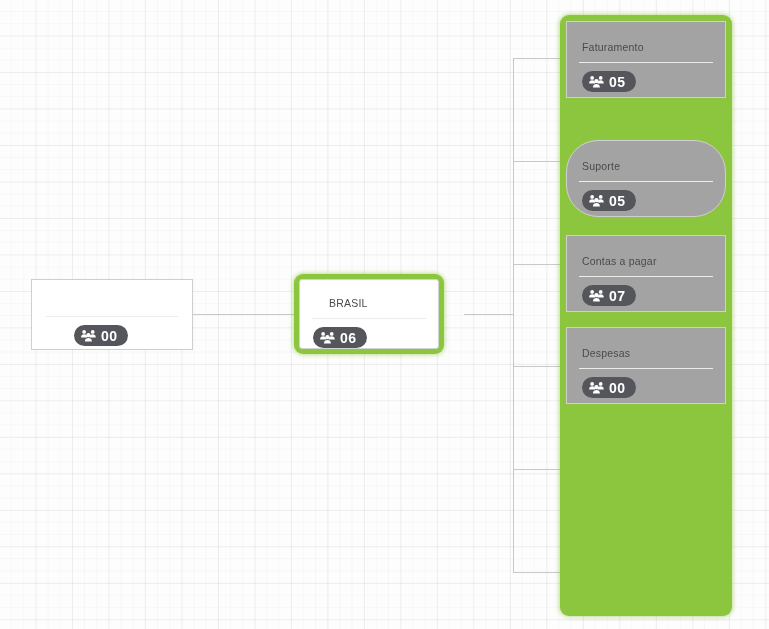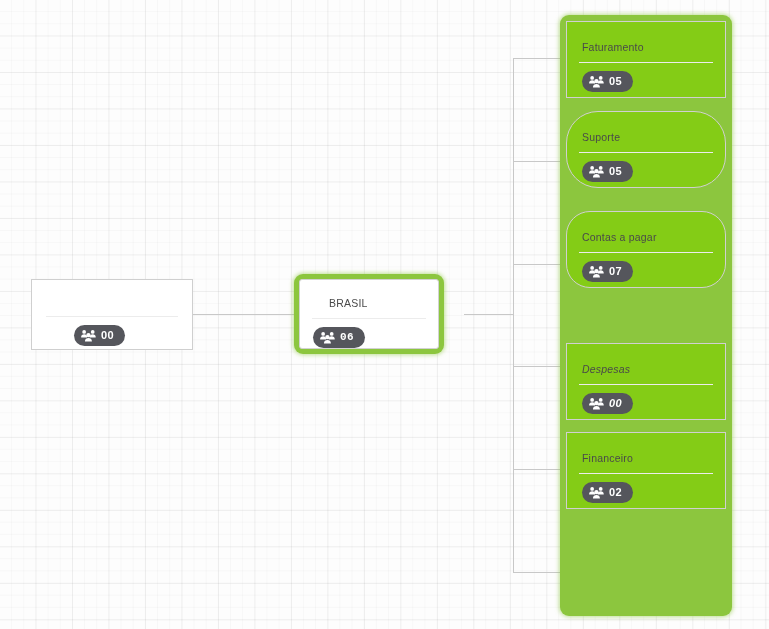--- a/index.html
+++ b/index.html
@@ -51,21 +51,21 @@
   .badge{
     position:absolute;
     display:inline-flex;
     align-items:center;
     gap:5px;
     height:21px;
     padding:0 11px 0 7px;
     border-radius:11px;
     background:#55565c;
     color:#ffffff;
-    font-size:11px;
+    font-size:14px;
     font-weight:bold;
     letter-spacing:.4px;
     box-sizing:border-box;
   }
   .badge svg{display:block;}
   .badge .count{line-height:1;position:relative;top:0px;}
 
   
   #root-node{
     left:31px;top:279px;width:162px;height:71px;
@@ -82,35 +82,35 @@
     box-sizing:border-box;
     padding:5px;
   }
   #brasil-node{
     position:relative;left:0;top:0;width:100%;height:100%;
     border:1px solid #d2d2d2;
     border-radius:3px;
   }
   #brasil-node .node-title{left:29px;top:17px;}
   #brasil-node .node-divider{left:12px;right:12px;top:38px;}
-  #brasil-node .badge{left:13px;top:47px;font-family:Liberation Mono, monospace;}
+  #brasil-node .badge{left:13px;top:47px;}
 
   
   #dept-group{
     position:absolute;left:560px;top:15px;width:172px;height:601px;
     background:#8cc63e;
     border-radius:9px;
     box-shadow:0 0 4px 1px rgba(140,198,62,.55);
     box-sizing:border-box;
     padding:6px;
   }
   .dept-card{
     position:absolute;
     left:6px;width:160px;height:77px;
-    background:#84cc16;
+    background:#a3a3a3;
     border:1px solid #d0d0d0;
     box-sizing:border-box;
   }
   .dept-card .node-title{left:15px;top:19px;}
   .dept-card .node-divider{left:12px;right:12px;top:40px;}
   .dept-card .badge{left:15px;top:49px;}
 </style>
 </head>
 <body>
 
@@ -180,87 +180,70 @@
             <circle cx="15.6" cy="3.2" r="2.5"></circle>
             <path d="M11.6 9.6c0-2.1 1.8-3.3 4-3.3s4 1.2 4 3.3v1h-8z"></path>
             <circle cx="9.9" cy="7.4" r="2.9"></circle>
             <path d="M5.3 15.2c0-2.5 2.1-4 4.6-4s4.6 1.5 4.6 4v.8H5.3z"></path>
           </svg>
         </span>
         <span class="count">05</span>
       </div>
     </div>
 
-    <div class="dept-card" style="top:96px;border-radius:32px;">
+    <div class="dept-card" style="top:125px;border-radius:32px;">
       <div class="node-title">Suporte</div>
       <div class="node-divider"></div>
       <div class="badge">
         <span>
           <svg width="15" height="13" viewBox="0 0 20 16" fill="#ffffff" xmlns="http://www.w3.org/2000/svg">
             <circle cx="4.2" cy="3.2" r="2.5"></circle>
             <path d="M0.2 9.6c0-2.1 1.8-3.3 4-3.3s4 1.2 4 3.3v1H0.2z"></path>
             <circle cx="15.6" cy="3.2" r="2.5"></circle>
             <path d="M11.6 9.6c0-2.1 1.8-3.3 4-3.3s4 1.2 4 3.3v1h-8z"></path>
             <circle cx="9.9" cy="7.4" r="2.9"></circle>
             <path d="M5.3 15.2c0-2.5 2.1-4 4.6-4s4.6 1.5 4.6 4v.8H5.3z"></path>
           </svg>
         </span>
         <span class="count">05</span>
       </div>
     </div>
 
-    <div class="dept-card" style="top:196px;border-radius:24px;">
+    <div class="dept-card" style="top:220px;">
       <div class="node-title">Contas a pagar</div>
       <div class="node-divider"></div>
       <div class="badge">
         <span>
           <svg width="15" height="13" viewBox="0 0 20 16" fill="#ffffff" xmlns="http://www.w3.org/2000/svg">
             <circle cx="4.2" cy="3.2" r="2.5"></circle>
             <path d="M0.2 9.6c0-2.1 1.8-3.3 4-3.3s4 1.2 4 3.3v1H0.2z"></path>
             <circle cx="15.6" cy="3.2" r="2.5"></circle>
             <path d="M11.6 9.6c0-2.1 1.8-3.3 4-3.3s4 1.2 4 3.3v1h-8z"></path>
             <circle cx="9.9" cy="7.4" r="2.9"></circle>
             <path d="M5.3 15.2c0-2.5 2.1-4 4.6-4s4.6 1.5 4.6 4v.8H5.3z"></path>
           </svg>
         </span>
         <span class="count">07</span>
       </div>
     </div>
 
-    <div class="dept-card" style="top:328px;font-style:italic;">
+    <div class="dept-card" style="top:312px;">
       <div class="node-title">Despesas</div>
       <div class="node-divider"></div>
       <div class="badge">
         <span>
           <svg width="15" height="13" viewBox="0 0 20 16" fill="#ffffff" xmlns="http://www.w3.org/2000/svg">
             <circle cx="4.2" cy="3.2" r="2.5"></circle>
             <path d="M0.2 9.6c0-2.1 1.8-3.3 4-3.3s4 1.2 4 3.3v1H0.2z"></path>
             <circle cx="15.6" cy="3.2" r="2.5"></circle>
             <path d="M11.6 9.6c0-2.1 1.8-3.3 4-3.3s4 1.2 4 3.3v1h-8z"></path>
             <circle cx="9.9" cy="7.4" r="2.9"></circle>
             <path d="M5.3 15.2c0-2.5 2.1-4 4.6-4s4.6 1.5 4.6 4v.8H5.3z"></path>
           </svg>
         </span>
         <span class="count">00</span>
       </div>
     </div>
 
-    <div class="dept-card" style="top:417px;">
-      <div class="node-title">Financeiro</div>
-      <div class="node-divider"></div>
-      <div class="badge">
-        <span>
-          <svg width="15" height="13" viewBox="0 0 20 16" fill="#ffffff" xmlns="http://www.w3.org/2000/svg">
-            <circle cx="4.2" cy="3.2" r="2.5"></circle>
-            <path d="M0.2 9.6c0-2.1 1.8-3.3 4-3.3s4 1.2 4 3.3v1H0.2z"></path>
-            <circle cx="15.6" cy="3.2" r="2.5"></circle>
-            <path d="M11.6 9.6c0-2.1 1.8-3.3 4-3.3s4 1.2 4 3.3v1h-8z"></path>
-            <circle cx="9.9" cy="7.4" r="2.9"></circle>
-            <path d="M5.3 15.2c0-2.5 2.1-4 4.6-4s4.6 1.5 4.6 4v.8H5.3z"></path>
-          </svg>
-        </span>
-        <span class="count">02</span>
-      </div>
-    </div>
 
 
   </div>
 </div>
 
 </body></html>

